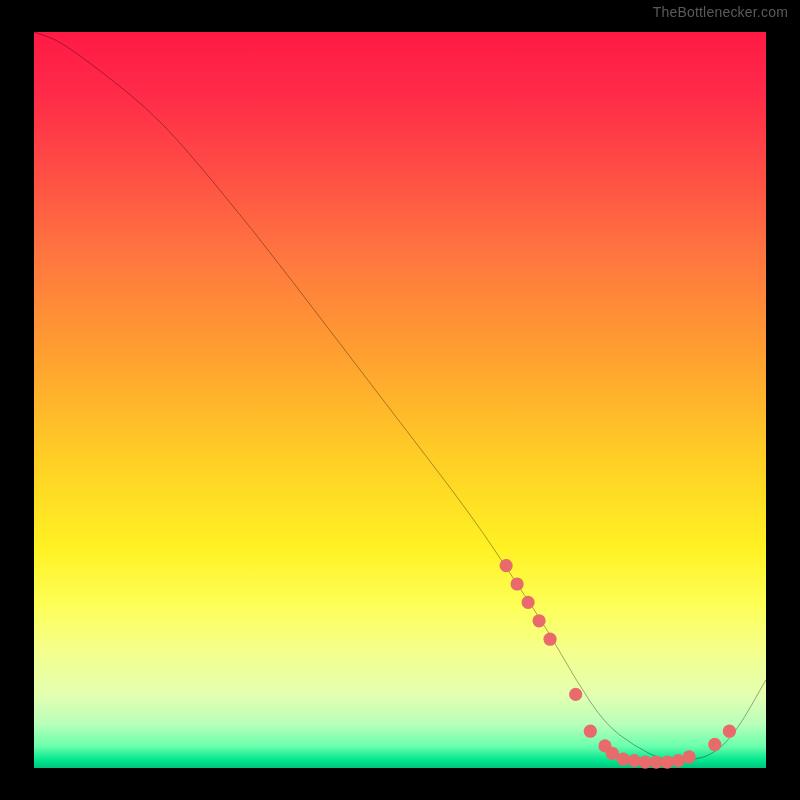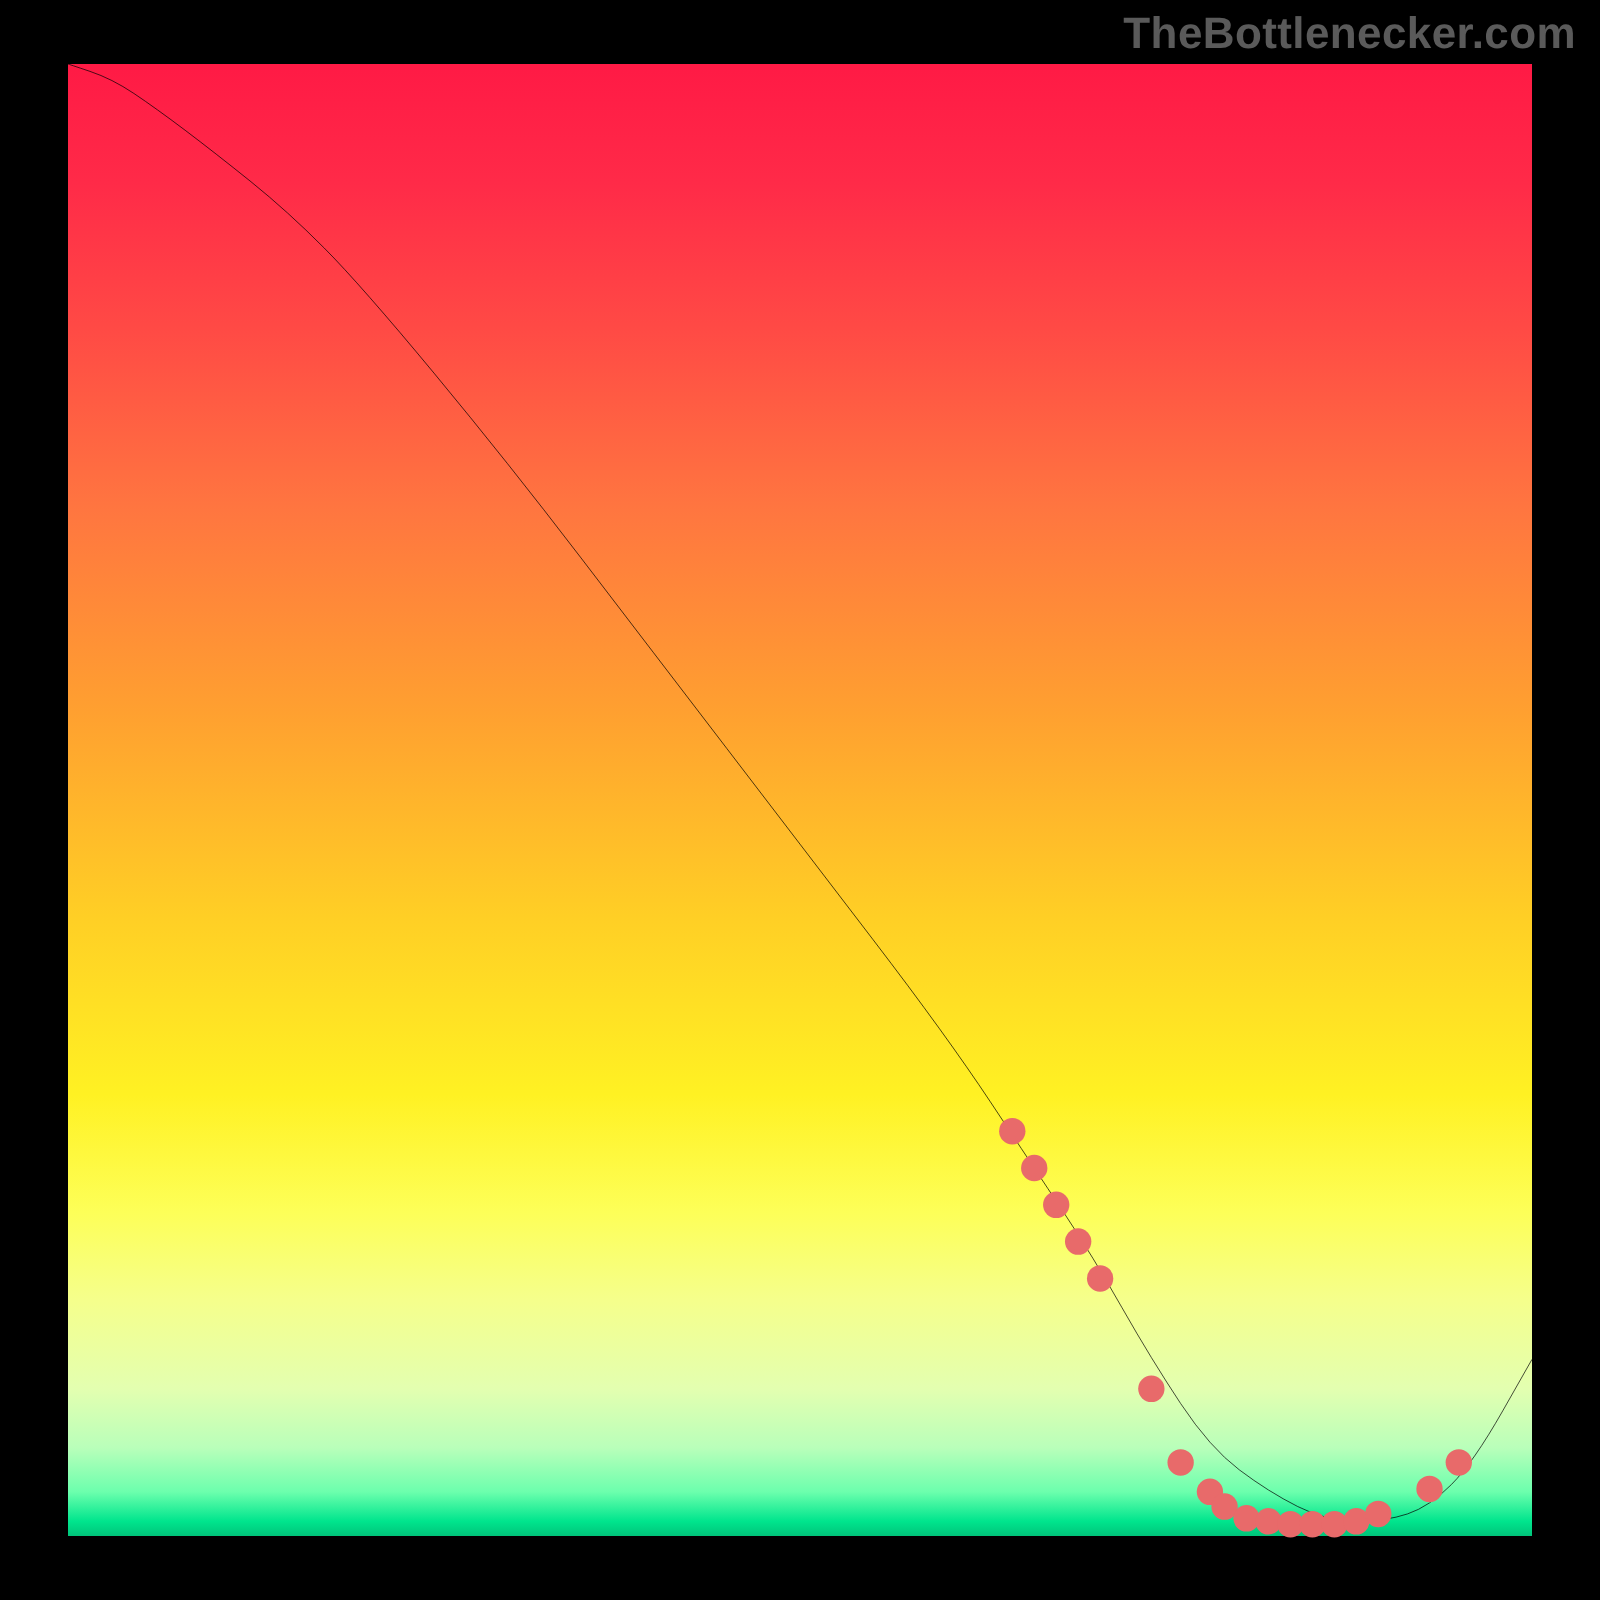--- a/index.html
+++ b/index.html
@@ -15,22 +15,22 @@
     position: relative;
     width: 800px;
     height: 800px;
     background: #000;
   }
   .watermark {
     position: absolute;
     top: 4px;
     right: 12px;
     color: #5a5a5a;
-    font-size: 22px;
-    font-weight: 700;
+    font-size: 14px;
+    font-weight: 400;
     letter-spacing: 0.2px;
     z-index: 3;
   }
   .plot-wrap {
     position: absolute;
     left: 34px;
     top: 32px;
     width: 732px;
     height: 736px;
   }

